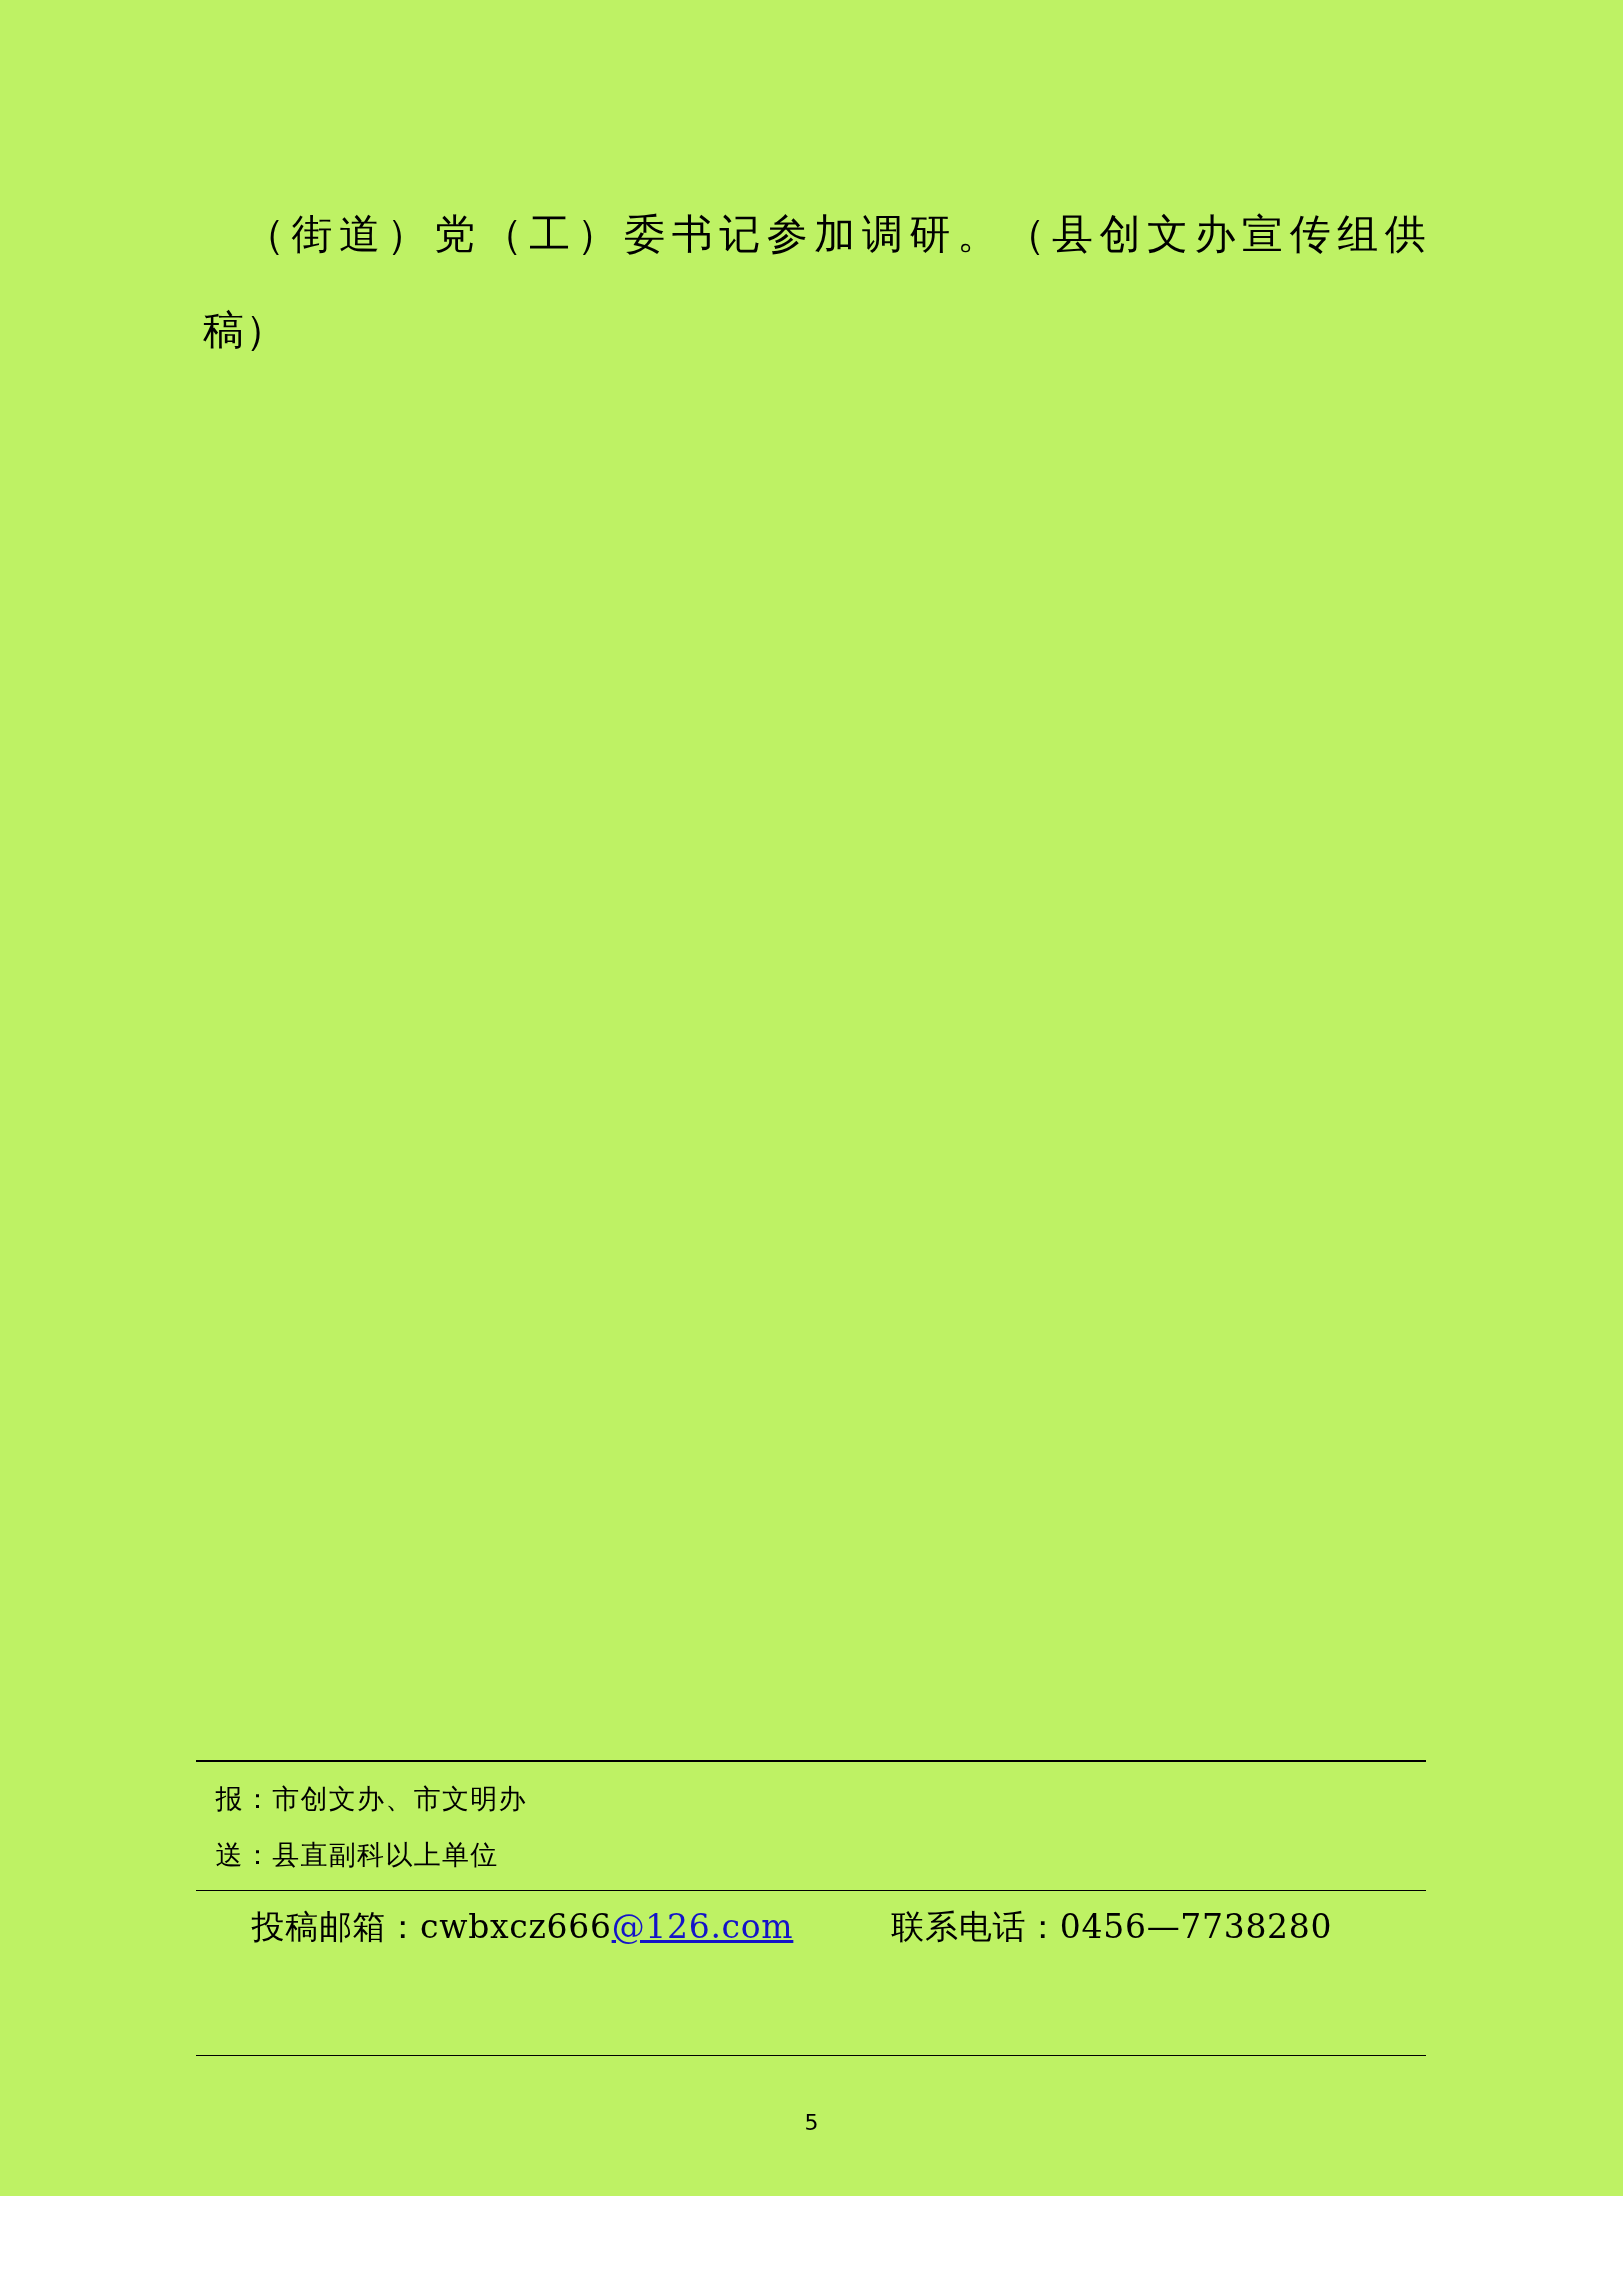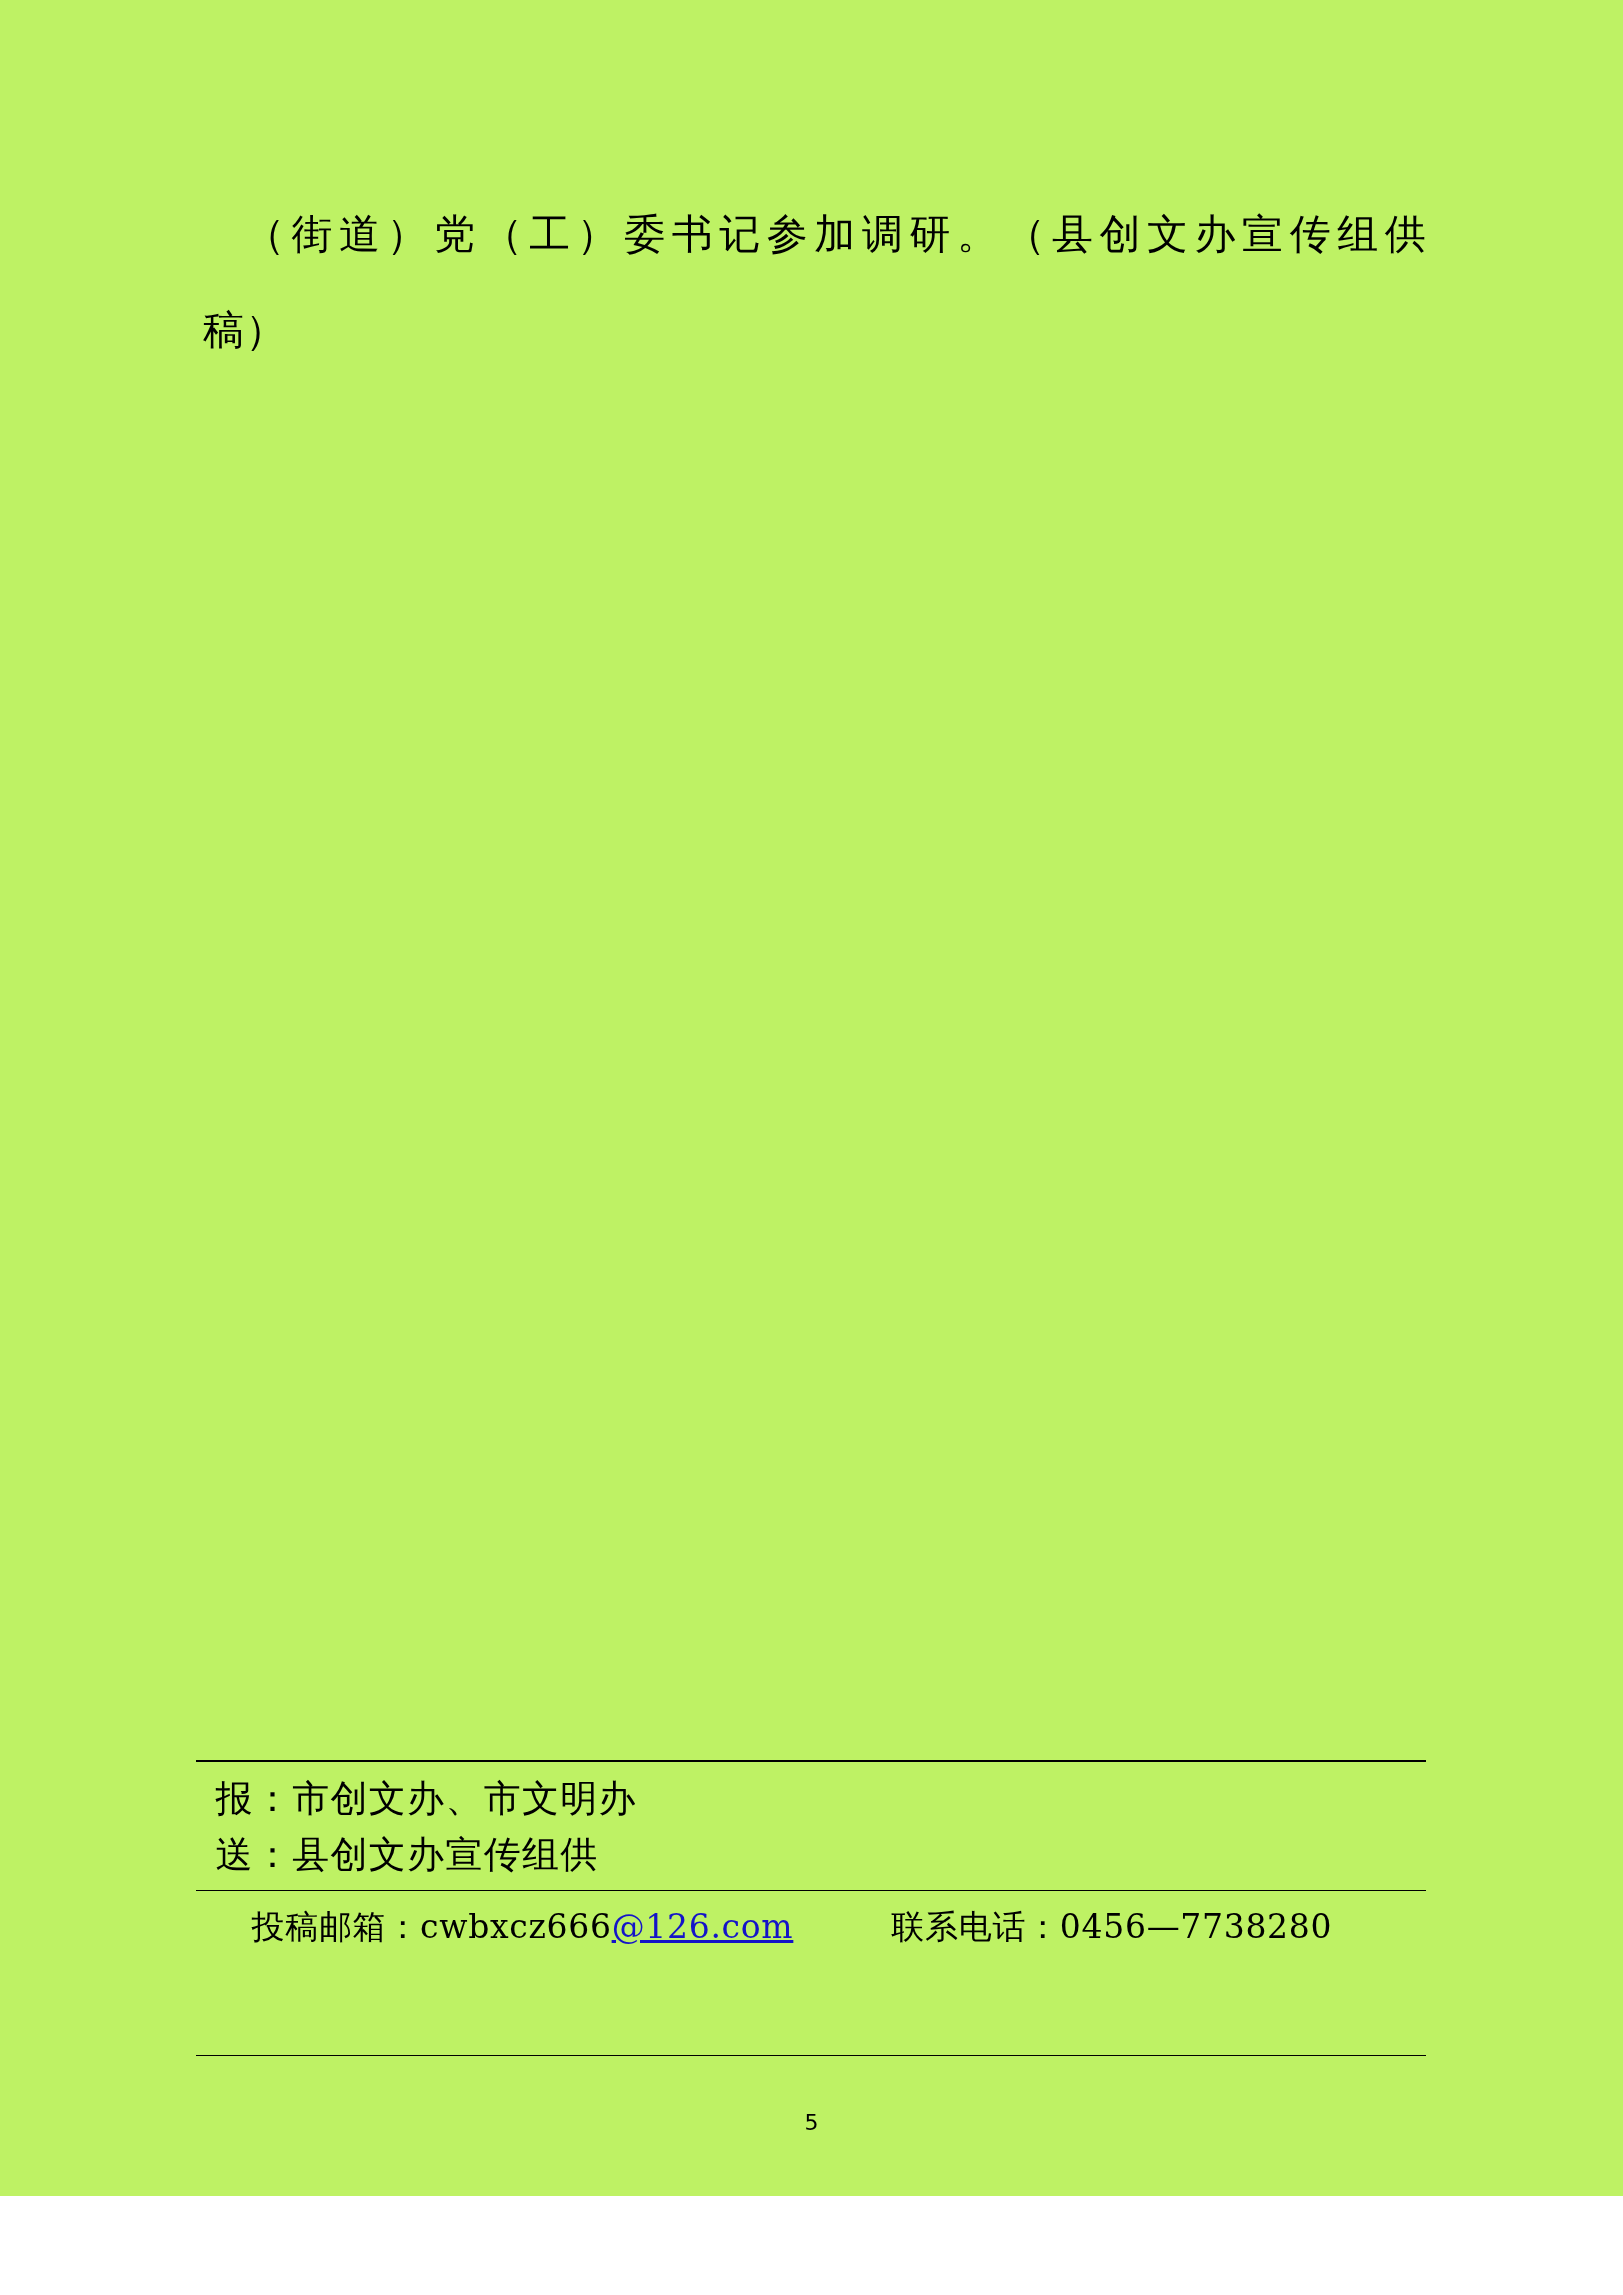--- a/index.html
+++ b/index.html
@@ -57,21 +57,21 @@
     background: #000000;
   }
   .rule.thin {
     height: 1.3px;
   }
   .dist-list {
     padding: 9.2px 0 6.5px 19.6px;
   }
   .dist-line {
     font-family: "DejaVu Serif", serif;
-    font-size: 37px;
+    font-size: 27px;
     line-height: 56px;
     letter-spacing: 1.3px;
     color: #000000;
     white-space: pre;
   }
   .contact-row {
     display: flex;
     align-items: baseline;
     padding: 10.5px 0 9.2px 27.5px;
     font-family: "DejaVu Serif", serif;
@@ -116,21 +116,21 @@
     <div class="body-line indent justify">（街道）党（工）委书记参加调研。（县创文办宣传组供</div>
     <div class="body-line">稿）</div>
   </div>
 
   <div class="footer">
 
     <div class="rule"></div>
 
     <div class="dist-list">
       <div class="dist-line">报：市创文办、市文明办</div>
-      <div class="dist-line">送：县创文办宣传组供</div>
+      <div class="dist-line">送：县直副科以上单位</div>
     </div>
 
     <div class="rule thin"></div>
 
     <div class="contact-row">
       <span class="contact-email-label">投稿邮箱：</span><span class="contact-email-user">cwbxcz666</span><span class="contact-email-link">@126.com</span><span class="contact-gap"></span><span class="contact-phone">联系电话：</span><span class="contact-phone">0456—7738280</span>
     </div>
   </div>
 
   <div class="bottom-rule-wrap">

